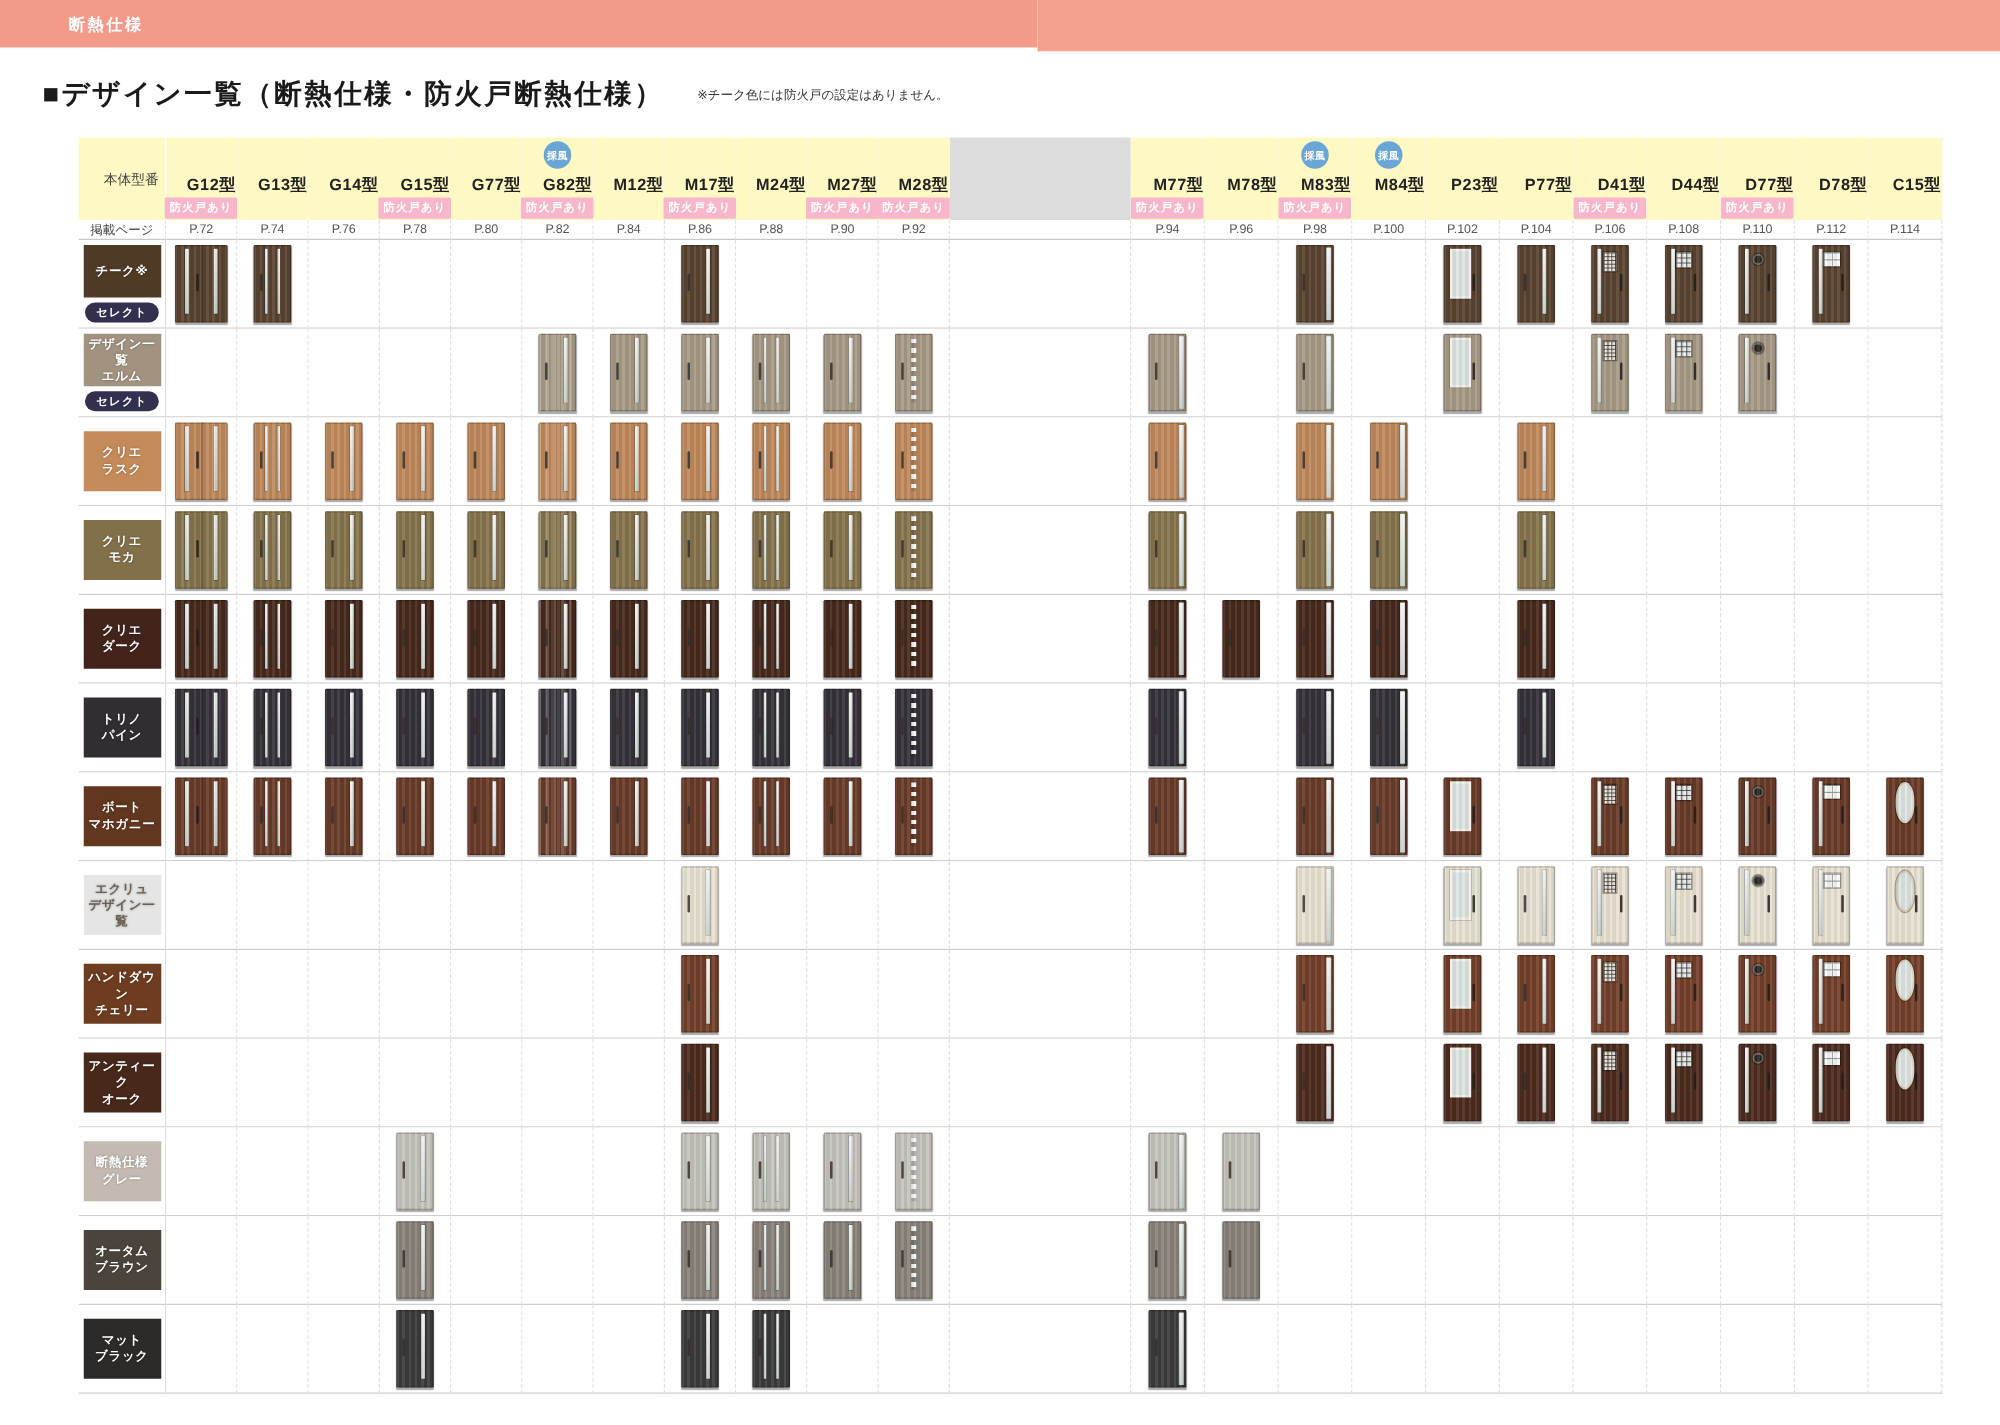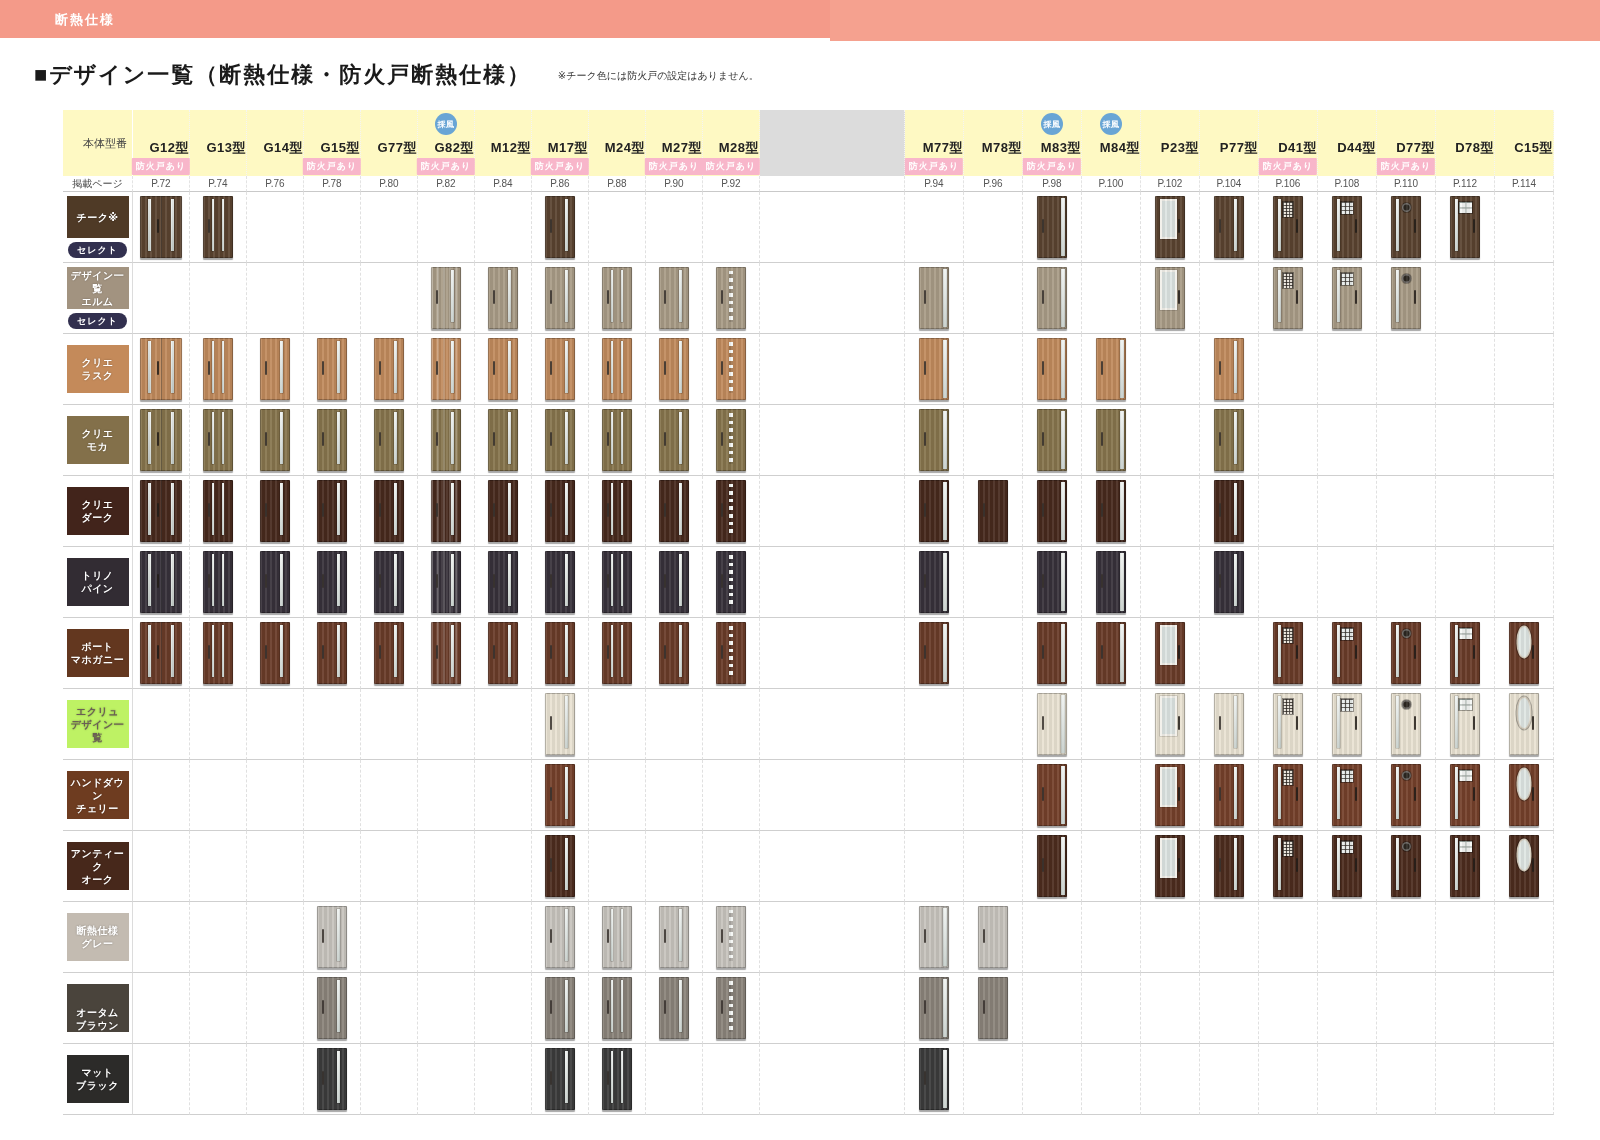--- a/index.html
+++ b/index.html
@@ -948,21 +948,21 @@
         <div class="handle hr"></div>
       </div>
     </div>
     <div class="dcell">
       <div class="door d-oval" style="background: rgb(105, 59, 40);">
         <div class="oval"></div>
         <div class="handle hr"></div>
       </div>
     </div>
     <div class="rhcell">
-      <div class="swatch" style="background: #bef264; color: rgb(107, 96, 84);">
+      <div class="swatch" style="background: #e5e5e5; color: rgb(107, 96, 84);">
         <div class="swline">エクリュ</div>
         <div class="swline">デザイン一覧</div>
       </div>
     </div>
     <div class="dcell"></div>
     <div class="dcell"></div>
     <div class="dcell"></div>
     <div class="dcell"></div>
     <div class="dcell"></div>
     <div class="dcell"></div>
@@ -1246,21 +1246,21 @@
     <div class="dcell"></div>
     <div class="dcell"></div>
     <div class="dcell"></div>
     <div class="dcell"></div>
     <div class="dcell"></div>
     <div class="dcell"></div>
     <div class="dcell"></div>
     <div class="dcell"></div>
     <div class="dcell"></div>
     <div class="rhcell">
-      <div class="swatch" style="background: rgb(74, 68, 60); justify-content: flex-end;">
+      <div class="swatch" style="background: rgb(74, 68, 60);">
         <div class="swline">オータム</div>
         <div class="swline">ブラウン</div>
       </div>
     </div>
     <div class="dcell"></div>
     <div class="dcell"></div>
     <div class="dcell"></div>
     <div class="dcell">
       <div class="door d-slit" style="background: rgb(138, 131, 122);">
         <div class="slit"></div>

